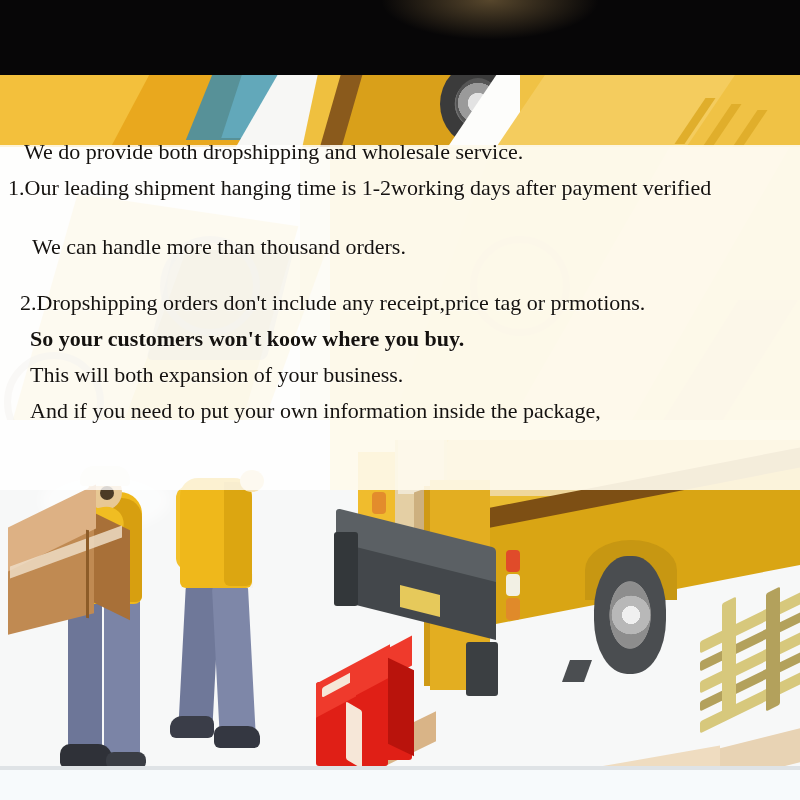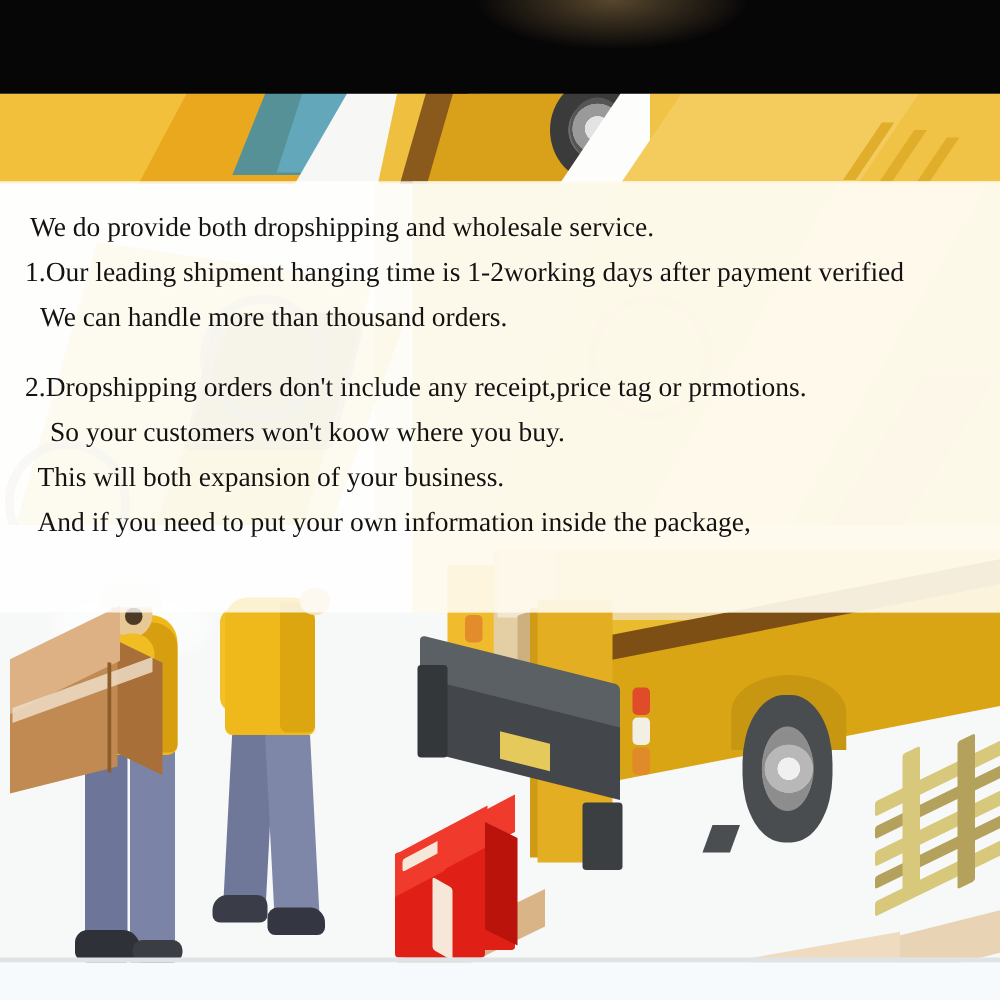--- a/index.html
+++ b/index.html
@@ -643,39 +643,39 @@
     font-size: 41px;
     font-weight: 700;
     letter-spacing: .5px;
     line-height: 52px;
     text-shadow: 0 1px 2px rgba(0,0,0,.8);
   }
 
   
   .copy {
     position: absolute;
-    left: 0; top: 164px;
+    left: 0; top: 134px;
     width: 800px;
     z-index: 6;
     color: #15120f;
     font-family: "Liberation Serif", serif;
     font-size: 22px;
     line-height: 36px;
     text-shadow: 0 1px 0 rgba(255,255,255,.55);
   }
   .copy p {
     margin: 0;
     white-space: pre;
   }
   .copy .para-gap { height: 20px; }
   .copy .l-0  { padding-left: 24px; }
-  .copy .l-1  { padding-left: 20px; }
-  .copy .l-2  { padding-left: 32px; }
+  .copy .l-1  { padding-left: 8px; }
+  .copy .l-2  { padding-left: 32px; margin-top: 23px; }
   .copy .l-3  { padding-left: 20px; }
-  .copy .l-4  { padding-left: 40px; }
+  .copy .l-4  { padding-left: 30px; font-weight: bold; }
   .copy .l-5  { padding-left: 30px; }
   .copy .l-6  { padding-left: 30px; }
   .copy .l-7  { padding-left: 26px; }
   .copy .l-8  { padding-left: 20px; }
 </style>
 </head>
 <body>
 
 <div id="page">
 

